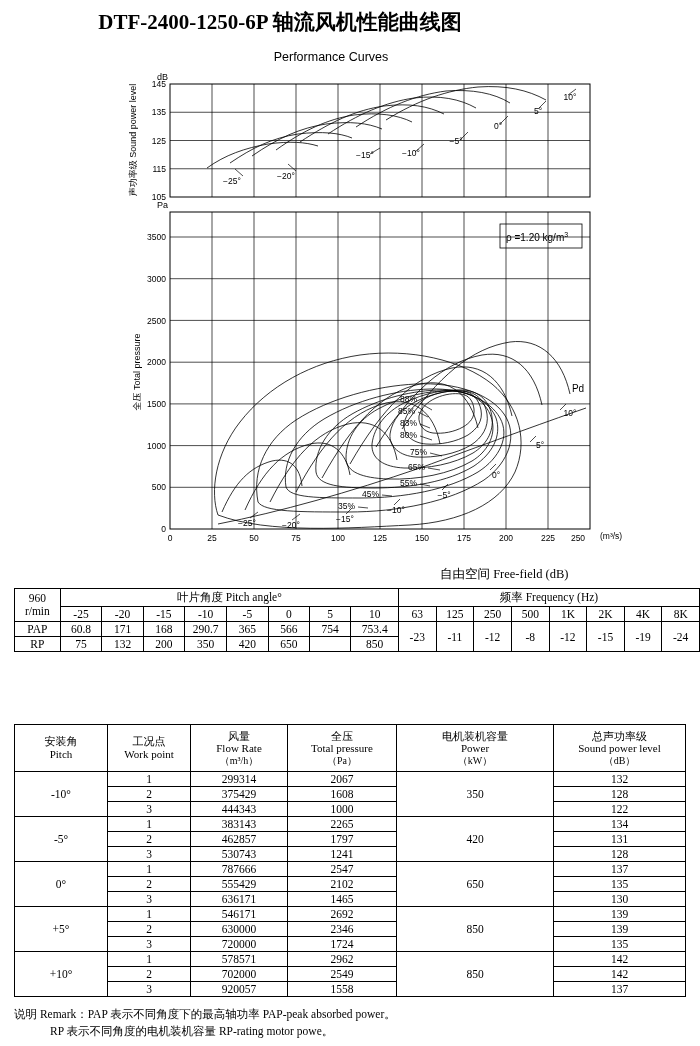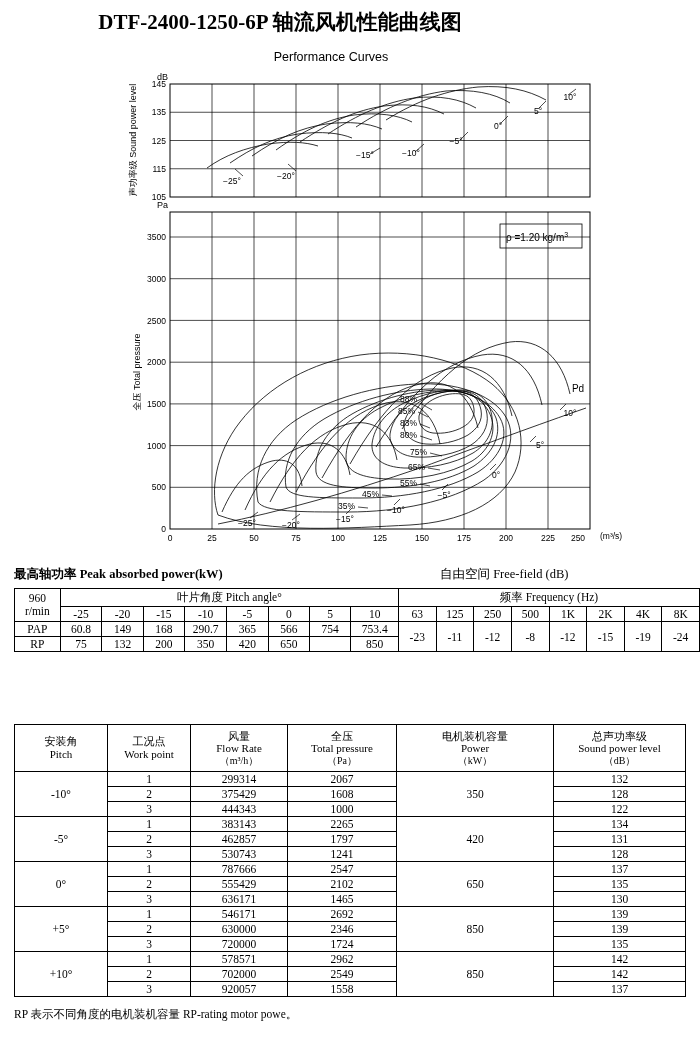--- a/index.html
+++ b/index.html
@@ -213,21 +213,20 @@
       <line x1="496" y1="392" x2="490" y2="398" class="thin"></line>
       <text class="lbl" x="496" y="406" text-anchor="middle">0°</text>
       <line x1="536" y1="364" x2="530" y2="370" class="thin"></line>
       <text class="lbl" x="540" y="376" text-anchor="middle">5°</text>
       <line x1="566" y1="332" x2="560" y2="338" class="thin"></line>
       <text class="lbl" x="570" y="344" text-anchor="middle">10°</text>
     </g>
   </svg>
   </div>
 
-  <div class="midtext peaklbl">最高轴功率 Peak absorbed power(kW)</div>
   <div class="midtext freefield">自由空间    Free-field    (dB)</div>
 
   <table class="t1">
     <tbody>
       <tr>
         <td rowspan="2" style="width:42px;line-height:1.15">
           <div>960</div>
           <div>r/min</div>
         </td>
         <td colspan="8">叶片角度 Pitch angle°</td>
@@ -247,21 +246,21 @@
         <td style="width:34px">250</td>
         <td style="width:34px">500</td>
         <td style="width:34px">1K</td>
         <td style="width:34px">2K</td>
         <td style="width:34px">4K</td>
         <td style="width:34px">8K</td>
       </tr>
       <tr>
         <td>PAP</td>
         <td>60.8</td>
-        <td>149</td>
+        <td>171</td>
         <td>168</td>
         <td>290.7</td>
         <td>365</td>
         <td>566</td>
         <td>754</td>
         <td>753.4</td>
         <td rowspan="2">-23</td>
         <td rowspan="2">-11</td>
         <td rowspan="2">-12</td>
         <td rowspan="2">-8</td>
@@ -418,16 +417,17 @@
       <tr>
         <td>3</td>
         <td>920057</td>
         <td>1558</td>
         <td>137</td>
       </tr>
     </tbody>
   </table>
 
   <div class="remark">
+    <div>说明 Remark：PAP 表示不同角度下的最高轴功率 PAP-peak absorbed power。</div>
     <div>RP 表示不同角度的电机装机容量 RP-rating motor powe。</div>
   </div>
 
 </div>
 
 </body></html>

